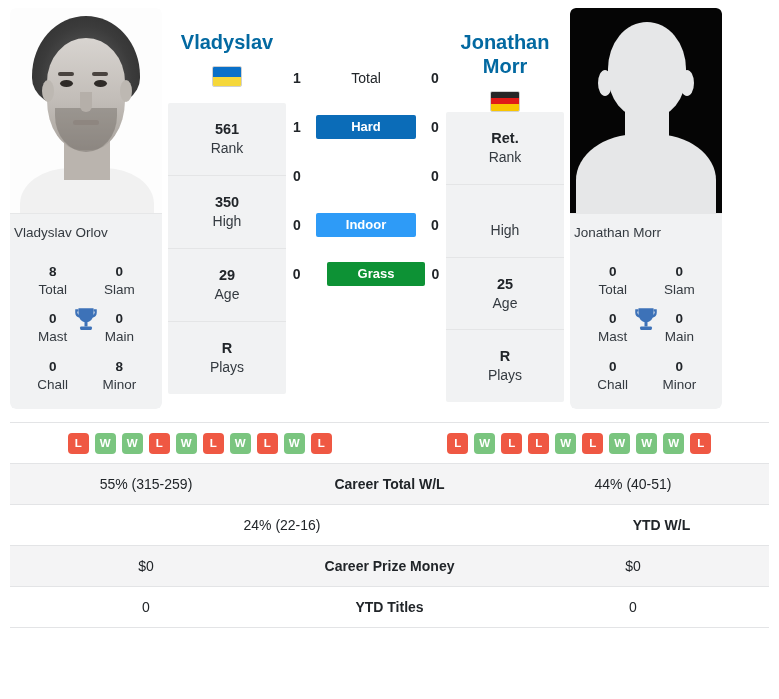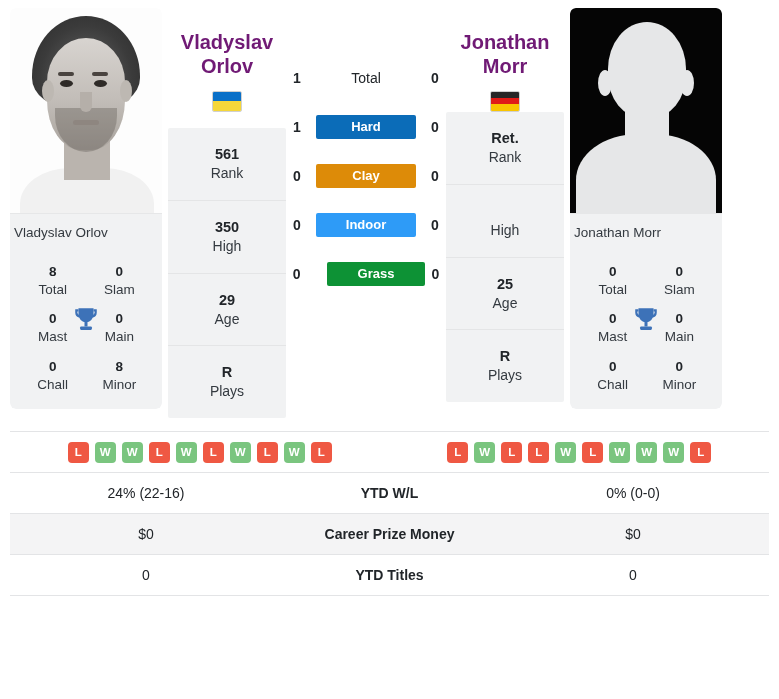--- a/index.html
+++ b/index.html
@@ -136,21 +136,21 @@
   .tro-num { font-size: 13.5px; font-weight: 700; color: #212529; line-height: 1.25; }
   .tro-lab { font-size: 13.5px; color: #343a40; line-height: 1.3; }
   .trophy-icon {
     position: absolute; left: 50%; top: 4px; transform: translateX(-50%);
     width: 26px; height: 28px;
   }
 
   
   .name-block { text-align: center; padding-top: 22px; }
   .pname {
-    font-size: 20px; font-weight: 700; color: #701a75; line-height: 1.22;
+    font-size: 20px; font-weight: 700; color: #0369a1; line-height: 1.22;
   }
   .flag {
     width: 30px; height: 21px; margin: 12px auto 0 auto;
     border: 1px solid #d0d0d0; border-radius: 2px; overflow: hidden;
     display: block;
   }
   .flag-ua .b1 { height: 50%; background: #0a70c8; }
   .flag-ua .b2 { height: 50%; background: #f5d73a; }
   .flag-de .b1 { height: 33.34%; background: #262626; }
   .flag-de .b2 { height: 33.33%; background: #e01b18; }
@@ -276,21 +276,20 @@
               <div class="tro-lab">Minor</div>
             </div>
           </div>
         </div>
       </div>
     </div>
 
     <div class="col-name">
       <div class="name-block">
         <div class="pname">Vladyslav</div>
-        <div class="pname">Orlov</div>
         <div class="flag flag-ua">
           <div class="b1"></div>
             <div class="b2"></div>
         </div>
       </div>
       <div class="stats-card left-stats">
         <div class="stat-cell">
           <div class="stat-val">561</div>
           <div class="stat-lab">Rank</div>
         </div>
@@ -315,21 +314,20 @@
         <div class="s-badge plain">Total</div>
         <div class="s-score">0</div>
       </div>
       <div class="surface-row">
         <div class="s-score">1</div>
         <div class="s-badge" id="badge-hard" style="background: rgb(11, 108, 184);">Hard</div>
         <div class="s-score">0</div>
       </div>
       <div class="surface-row">
         <div class="s-score">0</div>
-        <div class="s-badge" id="badge-clay" style="background: rgb(221, 139, 8);">Clay</div>
         <div class="s-score">0</div>
       </div>
       <div class="surface-row">
         <div class="s-score">0</div>
         <div class="s-badge" id="badge-indoor" style="background: rgb(46, 155, 247);">Indoor</div>
         <div class="s-score">0</div>
       </div>
       <div class="surface-row">
         <div class="s-score">0</div>
         <div class="s-badge" id="badge-grass" style="background: rgb(13, 146, 53); margin-left: 20px;">Grass</div>
@@ -449,25 +447,29 @@
             <div class="fchip W">W</div>
             <div class="fchip L">L</div>
             <div class="fchip W">W</div>
             <div class="fchip W">W</div>
             <div class="fchip W">W</div>
             <div class="fchip L">L</div>
           </div>
       </div>
     </div>
 
+    <div class="trow shade">
+      <div class="tcell">55% (315-259)</div>
+      <div class="tcell mid-label">Career Total W/L</div>
+      <div class="tcell">44% (40-51)</div>
+    </div>
 
     <div class="trow">
       <div class="tcell">24% (22-16)</div>
       <div class="tcell mid-label">YTD W/L</div>
-      <div class="tcell">0% (0-0)</div>
     </div>
 
     <div class="trow shade">
       <div class="tcell">$0</div>
       <div class="tcell mid-label">Career Prize Money</div>
       <div class="tcell">$0</div>
     </div>
 
     <div class="trow">
       <div class="tcell">0</div>

